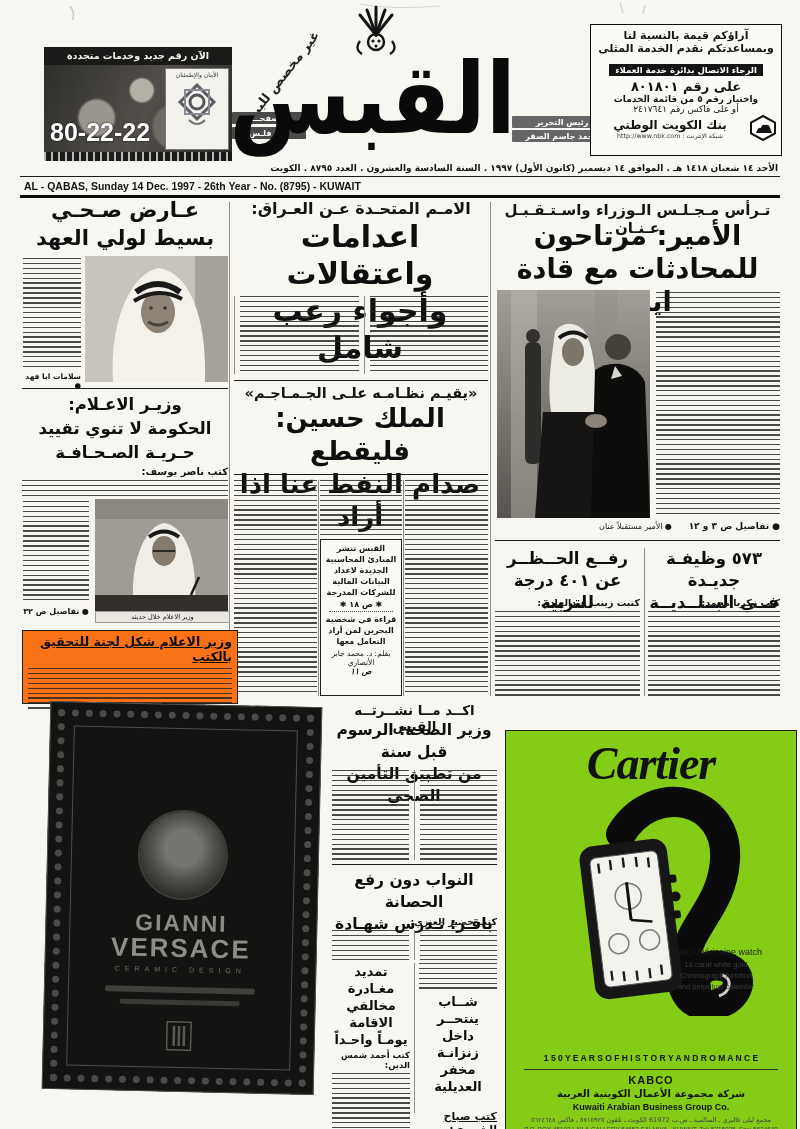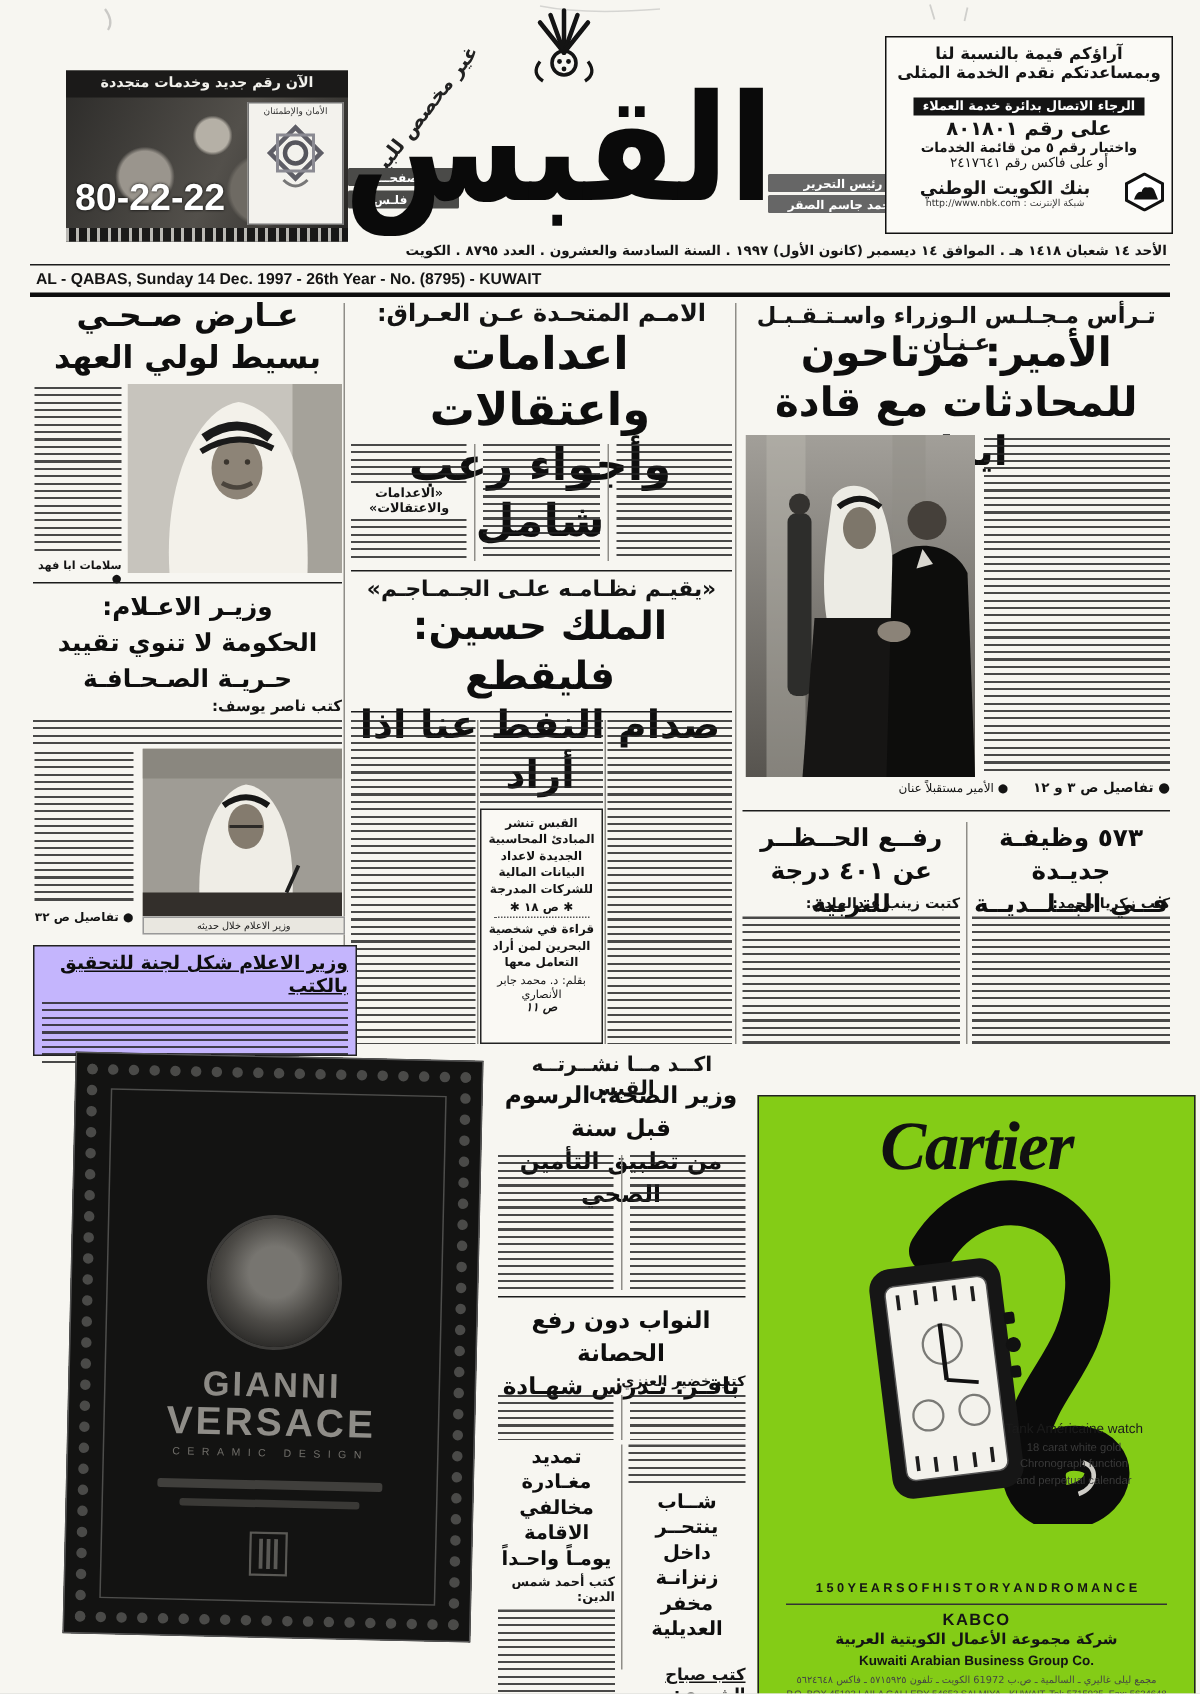--- a/index.html
+++ b/index.html
@@ -165,25 +165,20 @@
   <div class="b rtl c bold ink" style="left:232px;top:218px;width:256px;font-size:30px;line-height:37px;">
     <div>اعدامات واعتقالات</div>
     <div>وأجواء رعب شامل</div>
   </div>
 
   <div class="b" style="left:234px;top:296px;width:254px;height:78px;display:flex;direction:rtl;gap:5px;">
     <div class="gtx" style="flex:1;"></div>
       <div class="vdiv"></div>
     <div class="gtx" style="flex:1;"></div>
       <div class="vdiv"></div>
-    <div style="flex:1;display:flex;flex-direction:column;">
-      <div class="gtx" style="height:26px;"></div>
-      <div class="rtl c bold" style="font-size:8.5px;padding:2px 0;">«الاعدامات والاعتقالات»</div>
-      <div class="gtx" style="flex:1;"></div>
-    </div>
   </div>
   <div class="b hr" style="left:234px;width:254px;top:380px;"></div>
 
   <div class="b rtl c bold" style="left:234px;top:385px;width:254px;font-size:14.5px;">«يقيـم نظـامـه علـى الجـمـاجـم»</div>
   <div class="b rtl c bold ink" style="left:232px;top:402px;width:256px;font-size:26px;line-height:33px;">
     <div>الملك حسين: فليقطع</div>
     <div>صدام النفط عنا اذا أراد</div>
   </div>
   <div class="b hr" style="left:234px;width:254px;top:474px;"></div>
 
@@ -240,21 +235,21 @@
     <ellipse cx="69" cy="52" rx="12" ry="15" fill="#847b6e"></ellipse>
     <path d="M54,38 q15,-11 30,0" stroke="#161616" stroke-width="4" fill="none"></path>
     <line x1="58" y1="52" x2="80" y2="52" stroke="#2c2a27" stroke-width="2"></line>
     <rect x="0" y="96" width="133" height="16" fill="#332f2b"></rect>
     <line x1="96" y1="96" x2="104" y2="78" stroke="#1d1d1d" stroke-width="2.5"></line>
   </svg>
   <div class="b rtl c" style="left:95px;top:611px;width:133px;font-size:6.5px;background:#e9e7e0;border:1px solid #999;padding:1px 0;">وزير الاعلام خلال حديثه</div>
   <div class="b gtx" style="left:23px;top:501px;width:66px;height:102px;"></div>
   <div class="b rtl bold" style="left:23px;top:607px;width:66px;font-size:8px;">● تفاصيل ص ٣٢</div>
 
-  <div class="b rtl" style="left:22px;top:630px;width:204px;height:66px;border:1.2px solid #222;background:#c4b5fd;padding:3px 5px;">
+  <div class="b rtl" style="left:22px;top:630px;width:204px;height:66px;border:1.2px solid #222;background:#f97316;padding:3px 5px;">
     <div class="bold ink" style="font-size:12.5px;text-decoration:underline;">وزير الاعلام شكل لجنة للتحقيق بالكتب</div>
     <div class="gtx" style="height:42px;margin-top:4px;"></div>
   </div>
 
   <div class="b" style="left:46px;top:704px;width:272px;height:388px;background:#131312;transform:rotate(1.3deg);box-shadow:0 0 0 1px #555 inset;">
     <div class="b greekframe" style="left:8px;top:8px;right:8px;bottom:8px;"></div>
     <div class="b" style="left:24px;top:24px;right:24px;bottom:24px;border:1px solid #4e4e4c;"></div>
     <div class="b" style="left:0;right:0;top:108px;text-align:center;">
       <div style="width:86px;height:86px;margin:0 auto;border-radius:50%;
            background:radial-gradient(circle at 50% 42%, #777570 0 26%, #4c4a46 52%, #2a2927 78%, #1c1c1b 100%);

